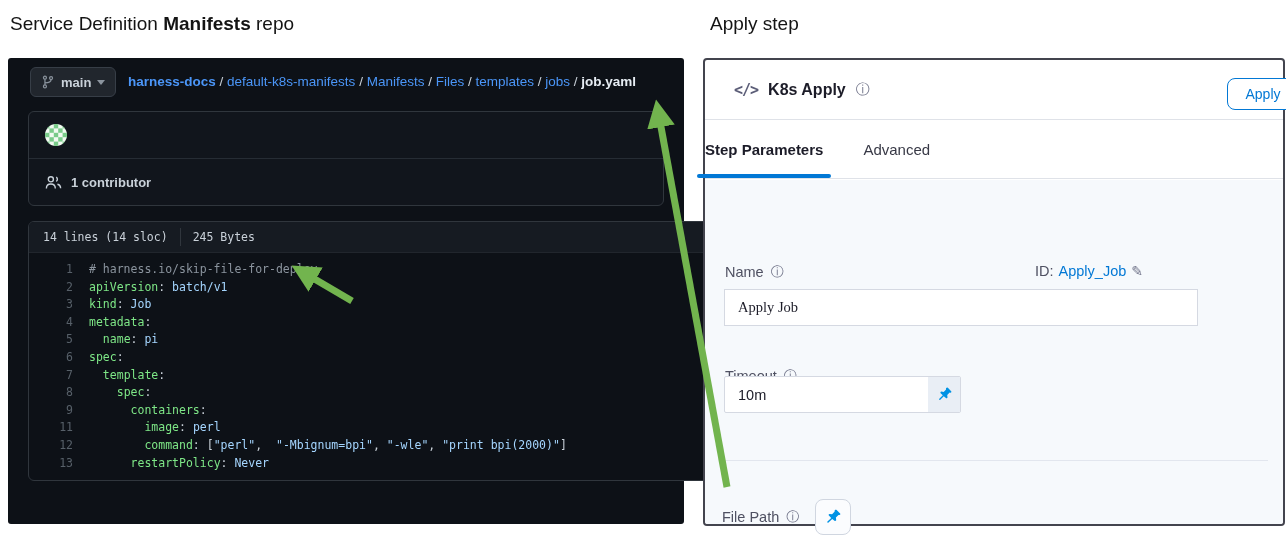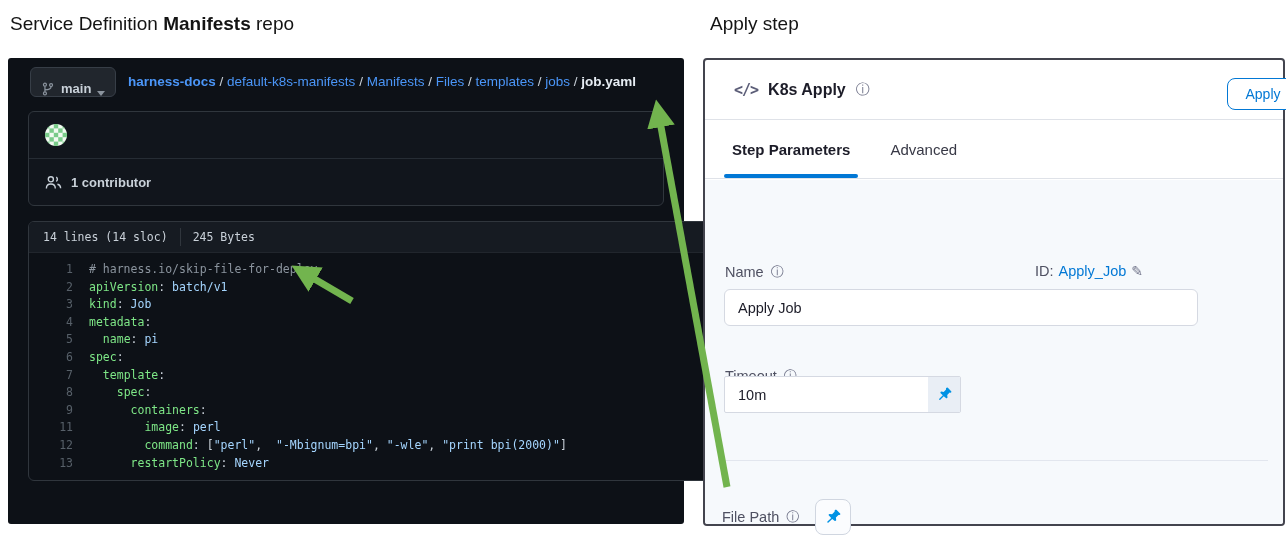--- a/index.html
+++ b/index.html
@@ -5,21 +5,21 @@
   html,body{margin:0;padding:0;width:1286px;height:537px;overflow:hidden;background:#ffffff;
     font-family:"Liberation Sans",sans-serif;position:relative;}
   .page-title{position:absolute;top:13px;font-size:19px;color:#141414;}
   .page-title b{font-weight:700;}
   #title-left{left:10px;}
   #title-right{left:710px;}
 
   
   .gh{position:absolute;left:8px;top:58px;width:676px;height:466px;background:#0d1117;border-radius:3px;}
   .gh-topbar{position:absolute;left:0;top:9px;width:100%;height:32px;}
-  .branch-btn{position:absolute;left:22px;top:0;height:30px;padding:0 10px;display:flex;align-items:flex-end;gap:6px;
+  .branch-btn{position:absolute;left:22px;top:0;height:30px;padding:0 10px;display:flex;align-items:center;gap:6px;
     background:#21262d;border:1px solid #373e47;border-radius:6px;color:#c9d1d9;font-size:13px;font-weight:600;
     box-sizing:border-box;cursor:pointer;}
   .caret{width:0;height:0;border-left:4px solid transparent;border-right:4px solid transparent;border-top:5px solid #8b949e;}
   .breadcrumb{position:absolute;left:120px;top:0;height:30px;line-height:30px;white-space:nowrap;font-size:13.5px;color:#c9d1d9;}
   .bc-repo{color:#4b96f8;font-weight:700;cursor:pointer;}
   .bc-link{color:#4b96f8;cursor:pointer;}
   .bc-current{color:#e6edf3;font-weight:700;margin-top:8px;}
   .bc-sep{color:#c9d1d9;}
 
   .commit-box{position:absolute;left:20px;top:53px;width:636px;box-sizing:border-box;
@@ -50,32 +50,32 @@
     border:2px solid #43444e;border-radius:4px;box-sizing:border-box;}
   .sp-header{position:absolute;left:0;top:0;right:0;height:60px;border-bottom:1px solid #dfe2e8;
     display:flex;align-items:center;padding-left:29px;gap:10px;box-sizing:border-box;}
   .code-glyph{font-weight:700;font-size:15px;color:#5b5d77;letter-spacing:-1px;font-family:"DejaVu Sans Mono",monospace;}
   .sp-title{font-size:16px;font-weight:700;color:#1c1c28;}
   .info{color:#6d7086;font-size:14px;cursor:pointer;}
   .apply-btn{position:absolute;left:522px;top:18px;height:32px;width:72px;box-sizing:border-box;
     border:1.5px solid #0278d5;border-radius:8px;background:#ffffff;color:#0278d5;font-size:14px;
     display:flex;align-items:center;justify-content:center;cursor:pointer;}
   .sp-tabs{position:absolute;left:0;top:60px;right:0;height:59px;border-bottom:1px solid #dfe2e8;
-    display:flex;align-items:center;padding-left:27px;gap:40px;box-sizing:border-box;}
+    display:flex;align-items:center;gap:40px;box-sizing:border-box;}
   .tab{position:relative;height:100%;display:flex;align-items:center;font-size:15px;color:#383946;cursor:pointer;}
   .tab.active{font-weight:700;color:#1c1c28;}
   .tab.active::after{content:"";position:absolute;left:-8px;right:-8px;bottom:0;height:4px;
     background:#0278d5;border-radius:3px;}
   .sp-content{position:absolute;left:0;top:120px;right:0;bottom:0;background:#f6f9fc;border-radius:0 0 3px 3px;}
   .fld-label{position:absolute;font-size:14.5px;color:#4f5162;display:flex;align-items:center;gap:7px;}
   .id-block{position:absolute;top:83px;right:140px;font-size:14.5px;color:#4f5162;display:flex;align-items:center;gap:5px;}
   .id-link{color:#0278d5;cursor:pointer;}
   .edit-icon{color:#6d7086;font-size:14px;cursor:pointer;}
-  .tb{position:absolute;box-sizing:border-box;background:#ffffff;border:1px solid #d5d9e2;border-radius:6px;
-    font-family:Liberation Sans, sans-serif;font-size:14.5px;color:#1c1c28;padding:0 13px;outline:none;}
+  .tb{position:absolute;box-sizing:border-box;background:#ffffff;border:1px solid #d5d9e2;border-radius:0;
+    font-family:Liberation Serif, serif;font-size:14.5px;color:#1c1c28;padding:0 13px;outline:none;}
   .pin-wrap{position:absolute;box-sizing:border-box;border:1px solid #d5d9e2;border-radius:2px;background:#ffffff;
     display:flex;overflow:hidden;}
   .pin-wrap input{flex:1;border:none;outline:none;font-family:"Liberation Sans",sans-serif;
     font-size:14.5px;color:#1c1c28;padding:0 13px;background:transparent;min-width:0;}
   .pin-zone{width:32px;background:#e9eef5;display:flex;align-items:center;justify-content:center;cursor:pointer;flex:none;}
   .sec-div{position:absolute;left:17px;width:546px;height:1px;background:#e2e6ee;top:280px;}
   .pin-btn{position:absolute;width:36px;height:36px;box-sizing:border-box;border:1px solid #d0d6e0;border-radius:8px;
     background:#fbfcfe;display:flex;align-items:center;justify-content:center;cursor:pointer;}
   .arrows{position:absolute;left:0;top:0;z-index:50;pointer-events:none;}
 </style>

